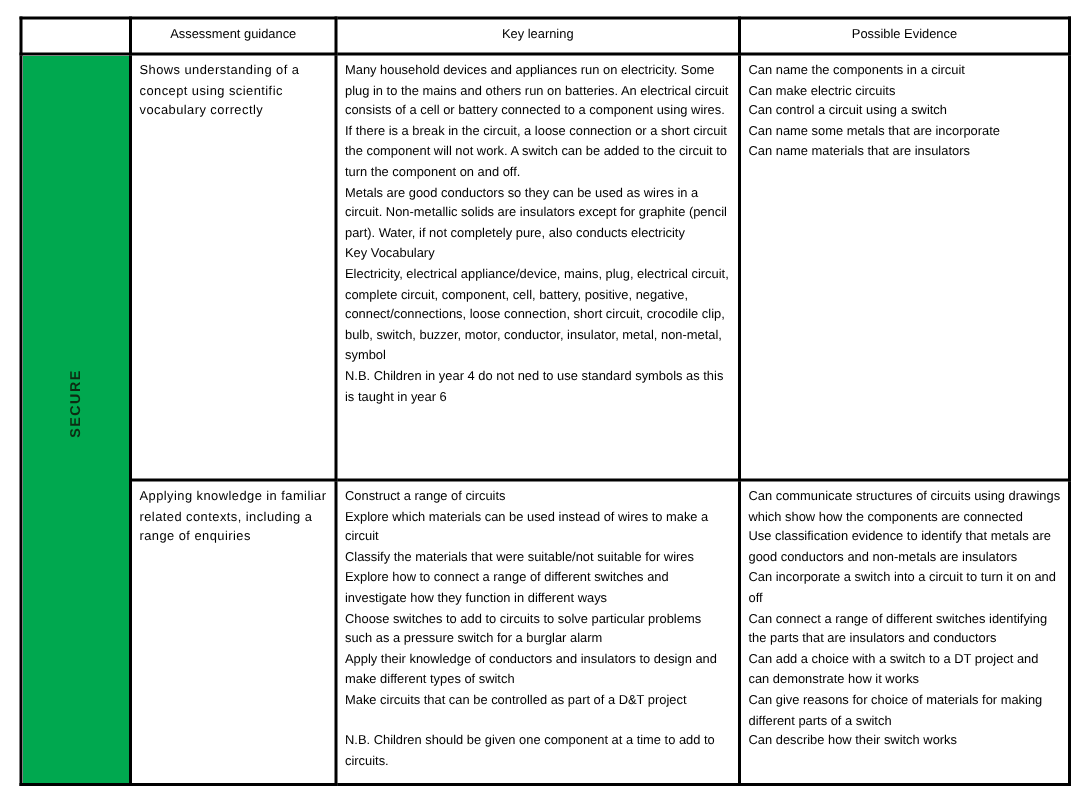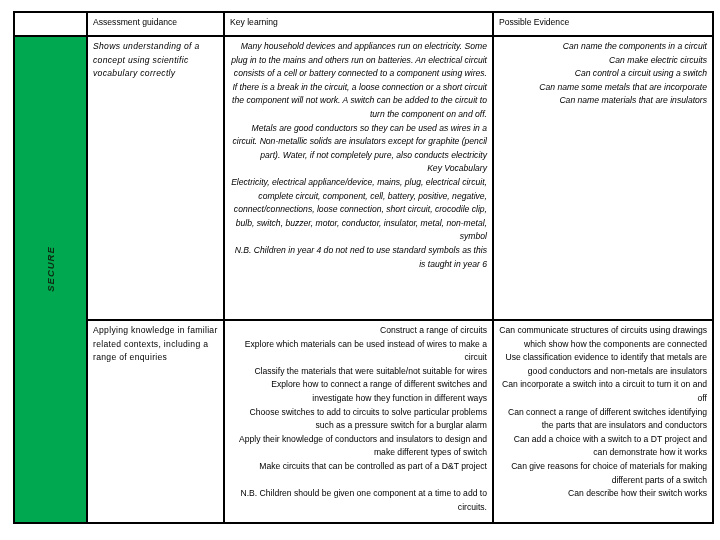--- a/index.html
+++ b/index.html
@@ -3,45 +3,45 @@
 <meta charset="utf-8">
 <style>
   html, body { margin:0; padding:0; background:#ffffff; }
   body { width:720px; height:540px; position:relative; overflow:hidden;
          font-family:"Liberation Sans", sans-serif; color:#000; }
   table.grid { position:absolute; left:13px; top:11px; width:699px; height:513px;
                border-collapse:collapse; table-layout:fixed; }
   table.grid td { border:2px solid #000; vertical-align:top; padding:3px 5px 2px 5px;
                   font-size:8.6px; line-height:13.6px; }
   td.band { background:#00a84f; padding:0; position:relative; }
-  td.head { height:17px; font-size:9px; line-height:16px; }
+  td.head { height:17px; font-size:9px; line-height:16px;text-align:center; }
   .band-label { position:absolute; left:50%; top:232px; transform:translate(-50%,-50%) rotate(-90deg);
                 font-weight:bold; font-size:9.5px; letter-spacing:1px; color:#0d2b12; white-space:nowrap; }
   .guide { font-size:9px; line-height:15px; letter-spacing:0.3px; }
-  .ln { display:block;text-align:right; }
+  .ln { display:block; }
   .gap { display:block; height:13.6px; }
 </style>
 </head>
 <body>
 
 <table class="grid">
   <colgroup>
     <col style="width:73px">
     <col style="width:137px">
     <col style="width:269px">
     <col style="width:220px">
   </colgroup>
   <tbody>
       <tr>
     <td class="head"></td>
     <td class="head">Assessment guidance</td>
     <td class="head">Key learning</td>
     <td class="head">Possible Evidence</td>
   </tr>
-  <tr style="height:284px;font-style:italic;">
+  <tr style="height:284px;">
     <td class="band" rowspan="2">
       <span class="band-label">SECURE</span>
     </td>
     <td class="guide">Shows understanding of a concept using scientific vocabulary correctly</td>
     <td>
       <span class="ln">Many household devices and appliances run on electricity. Some plug in to the mains and others run on batteries. An electrical circuit consists of a cell or battery connected to a component using wires. If there is a break in the circuit, a loose connection or a short circuit the component will not work. A switch can be added to the circuit to turn the component on and off.</span>
       <span class="ln">Metals are good conductors so they can be used as wires in a circuit. Non-metallic solids are insulators except for graphite (pencil part).  Water, if not completely pure, also conducts electricity</span>
       <span class="ln">Key Vocabulary</span>
       <span class="ln">Electricity, electrical appliance/device, mains, plug, electrical circuit, complete circuit, component, cell, battery, positive, negative, connect/connections, loose connection, short circuit, crocodile clip, bulb, switch, buzzer, motor, conductor, insulator, metal, non-metal, symbol</span>
       <span class="ln">N.B. Children in year 4 do not ned to use standard symbols as this is taught in year 6</span>

